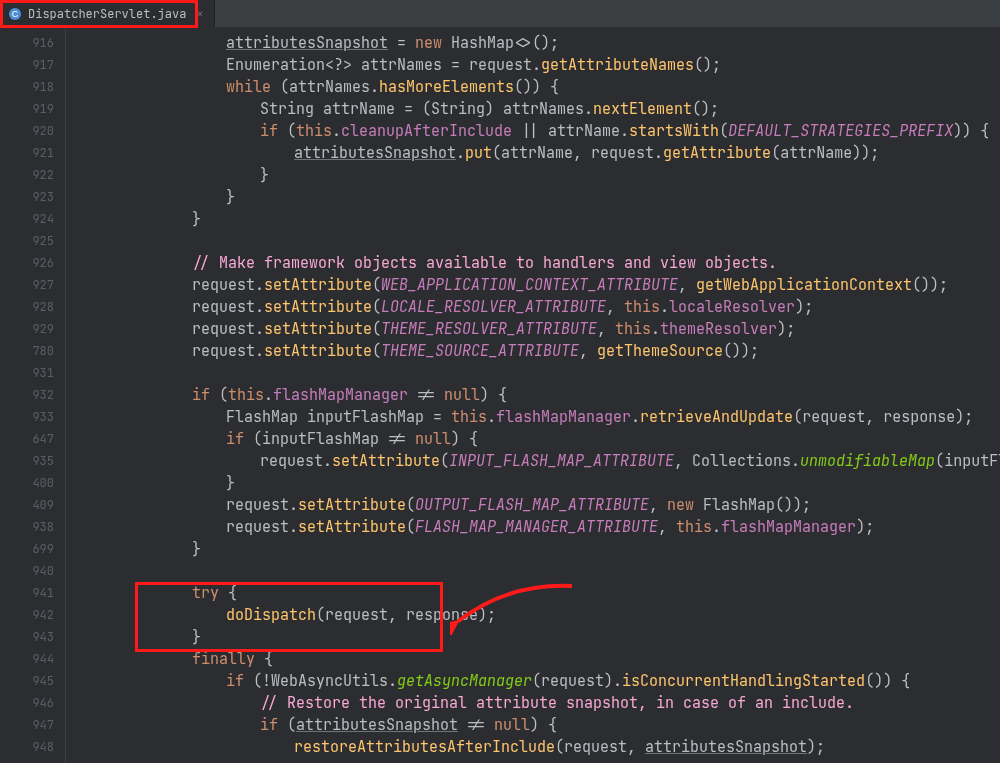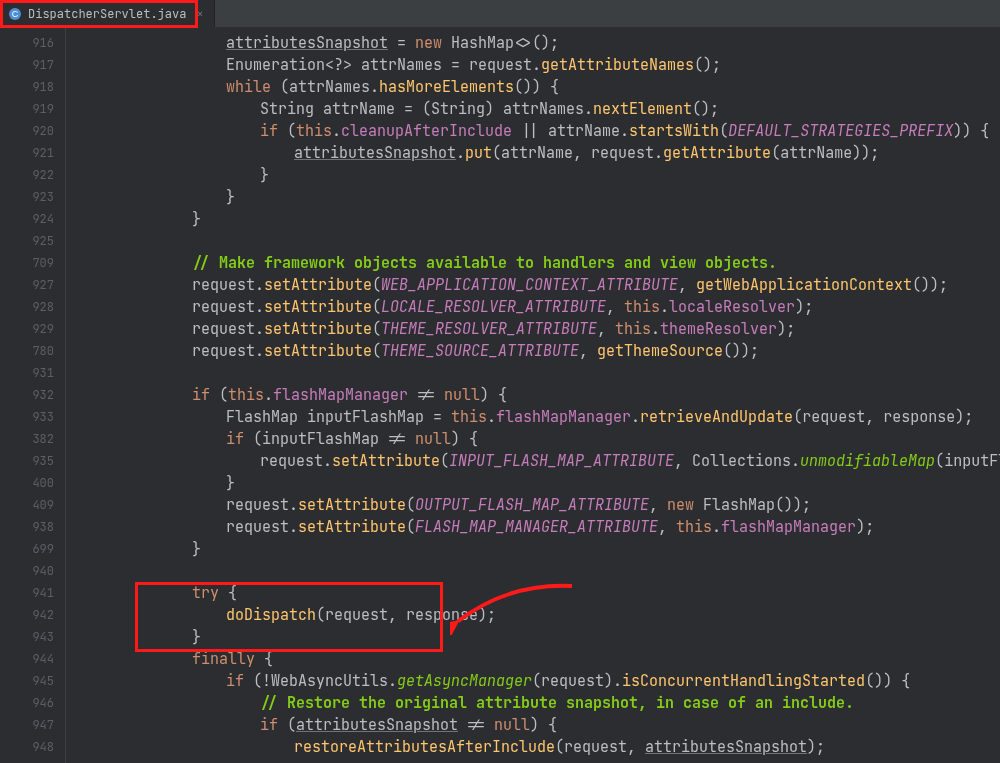--- a/index.html
+++ b/index.html
@@ -86,21 +86,21 @@
   .line { height: 22px; display:block; }
 
   
   .kw   { color: #cf8e6d; }            
   .type { color: #bcbec4; }            
   .id   { color: #bcbec4; }
   .call { color: #ffc66d; }            
   .callS{ color: #84cc16; font-style: italic; } 
   .field{ color: #c77dbb; }            
   .const{ color: #c77dbb; font-style: italic; }
-  .cmt  { color: #84cc16; font-weight: bold; }
+  .cmt  { color: #f9a8d4; }
   .op   { color: #bcbec4; }
   .paren{ color: #bcbec4; }
   .under{ text-decoration: underline; text-decoration-color: #6f737a; }
 
   
   .anno-rect {
     position: absolute;
     border: 3px solid #ff1a1a;
     pointer-events: none;
     z-index: 50;
@@ -132,29 +132,29 @@
       <div class="line">916</div>
       <div class="line">917</div>
       <div class="line">918</div>
       <div class="line">919</div>
       <div class="line">920</div>
       <div class="line">921</div>
       <div class="line">922</div>
       <div class="line">923</div>
       <div class="line">924</div>
       <div class="line">925</div>
-      <div class="line">709</div>
+      <div class="line">926</div>
       <div class="line">927</div>
       <div class="line">928</div>
       <div class="line">929</div>
       <div class="line">780</div>
       <div class="line">931</div>
       <div class="line">932</div>
       <div class="line">933</div>
-      <div class="line">382</div>
+      <div class="line">647</div>
       <div class="line">935</div>
       <div class="line">400</div>
       <div class="line">409</div>
       <div class="line">938</div>
       <div class="line">699</div>
       <div class="line">940</div>
       <div class="line">941</div>
       <div class="line">942</div>
       <div class="line">943</div>
       <div class="line">944</div>

